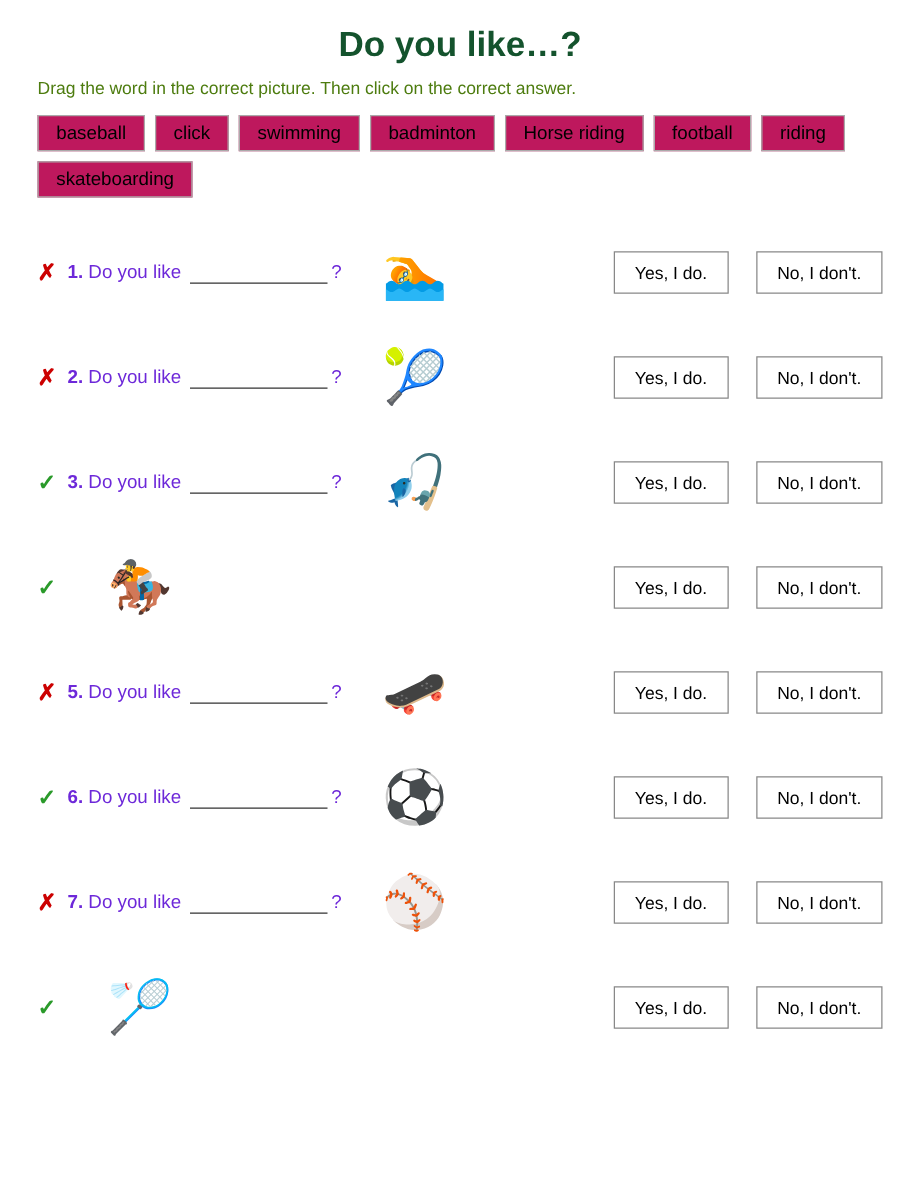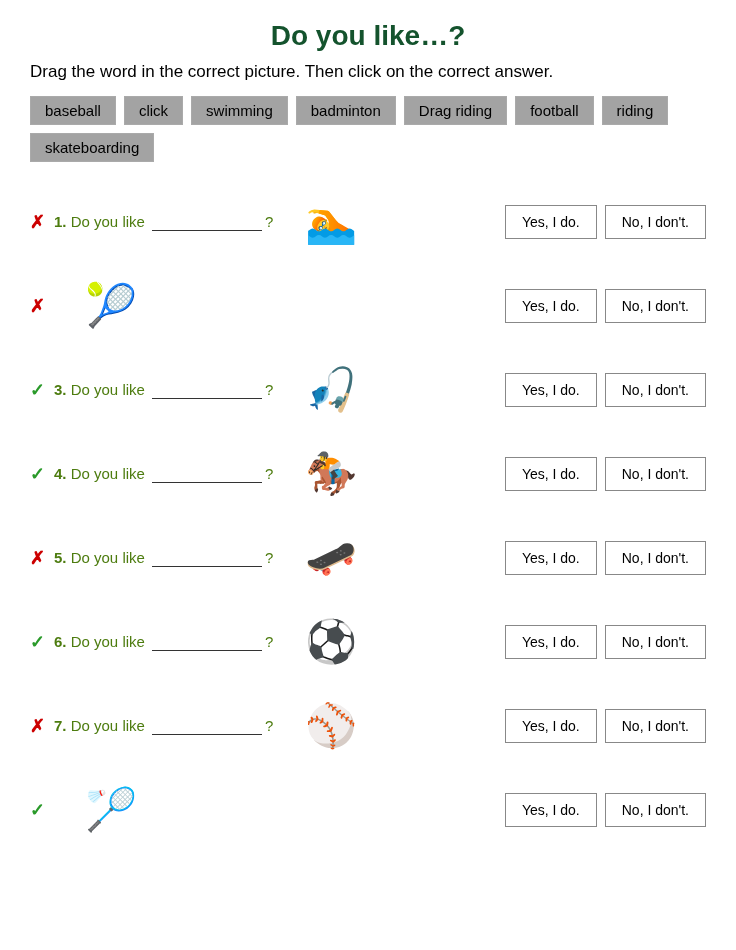--- a/index.html
+++ b/index.html
@@ -11,36 +11,36 @@
       padding: 20px 30px;
     }
     h1 {
       text-align: center;
       font-size: 28px;
       font-weight: bold;
       margin-bottom: 10px;
       color: #14532d;
     }
     .instruction {
-      font-size: 17px;
+      font-size: 14px;
       margin-bottom: 14px;
-      color: #000000;
+      color: #4d7c0f;
     }
     .word-bank {
       display: flex;
       flex-wrap: wrap;
       gap: 8px;
       margin-bottom: 18px;
     }
     .word-card {
       border: 1.5px solid #aaa;
       padding: 5px 14px;
       font-size: 15px;
       cursor: grab;
-      background: #a3a3a3;
+      background: #be185d;
       user-select: none;
       text-align: center;
     }
     .questions-area {
       display: flex;
       flex-direction: column;
       gap: 0px;
     }
     .question-row {
       display: flex;
@@ -53,41 +53,41 @@
       width: 24px;
       font-size: 18px;
       font-weight: bold;
       flex-shrink: 0;
     }
     .status-icon.correct { color: #2a9a2a; }
     .status-icon.wrong { color: #cc0000; }
     .question-text {
       font-size: 15px;
       flex: 0 0 220px;
-      color: #4d7c0f;
+      color: #6d28d9;
     }
     .question-text span.blank {
       display: inline-block;
       border-bottom: 1.5px solid #333;
       width: 110px;
       margin: 0 3px;
     }
     .sport-image {
       width: 80px;
       height: 72px;
       flex-shrink: 0;
       margin: 0 18px;
       display: flex;
       align-items: center;
       justify-content: center;
       font-size: 34px;
     }
     .answer-buttons {
       display: flex;
-      gap: 8px;
+      gap: 22px;
       margin-left: auto;
       flex-shrink: 0;
       padding-left: 12px;
     }
     .answer-btn {
       border: 1.5px solid #888;
       background: #fff;
       padding: 8px 16px;
       font-size: 14px;
       cursor: pointer;
@@ -102,40 +102,41 @@
 <body>
 
 <h1>Do you like…?</h1>
 <p class="instruction">Drag the word in the correct picture. Then click on the correct answer.</p>
 
 <div class="word-bank">
     <div class="word-card">baseball</div>
     <div class="word-card">click</div>
     <div class="word-card">swimming</div>
     <div class="word-card">badminton</div>
-    <div class="word-card">Drag riding</div>
+    <div class="word-card">Horse riding</div>
     <div class="word-card">football</div>
     <div class="word-card">riding</div>
     <div class="word-card">skateboarding</div>
   </div>
 
 <div class="questions-area">
     <div class="question-row">
       <div class="status-icon wrong">✗</div>
       <div class="question-text"><strong>1.</strong> Do you like <span class="blank">&nbsp;&nbsp;&nbsp;&nbsp;&nbsp;&nbsp;&nbsp;&nbsp;&nbsp;&nbsp;&nbsp;&nbsp;</span>?</div>
       <div class="sport-image">
         <span class="sport-emoji">🏊</span>
       </div>
       <div class="answer-buttons">
         <button class="answer-btn">Yes, I do.</button>
         <button class="answer-btn">No, I don't.</button>
       </div>
     </div>
     <div class="question-row">
       <div class="status-icon wrong">✗</div>
+      <div class="question-text"><strong>2.</strong> Do you like <span class="blank">&nbsp;&nbsp;&nbsp;&nbsp;&nbsp;&nbsp;&nbsp;&nbsp;&nbsp;&nbsp;&nbsp;&nbsp;</span>?</div>
       <div class="sport-image">
         <span class="sport-emoji">🎾</span>
       </div>
       <div class="answer-buttons">
         <button class="answer-btn">Yes, I do.</button>
         <button class="answer-btn">No, I don't.</button>
       </div>
     </div>
     <div class="question-row">
       <div class="status-icon correct">✓</div>
@@ -143,21 +144,20 @@
       <div class="sport-image">
         <span class="sport-emoji">🎣</span>
       </div>
       <div class="answer-buttons">
         <button class="answer-btn">Yes, I do.</button>
         <button class="answer-btn">No, I don't.</button>
       </div>
     </div>
     <div class="question-row">
       <div class="status-icon correct">✓</div>
-      <div class="question-text"><strong>4.</strong> Do you like <span class="blank">&nbsp;&nbsp;&nbsp;&nbsp;&nbsp;&nbsp;&nbsp;&nbsp;&nbsp;&nbsp;&nbsp;&nbsp;</span>?</div>
       <div class="sport-image">
         <span class="sport-emoji">🏇</span>
       </div>
       <div class="answer-buttons">
         <button class="answer-btn">Yes, I do.</button>
         <button class="answer-btn">No, I don't.</button>
       </div>
     </div>
     <div class="question-row">
       <div class="status-icon wrong">✗</div>

